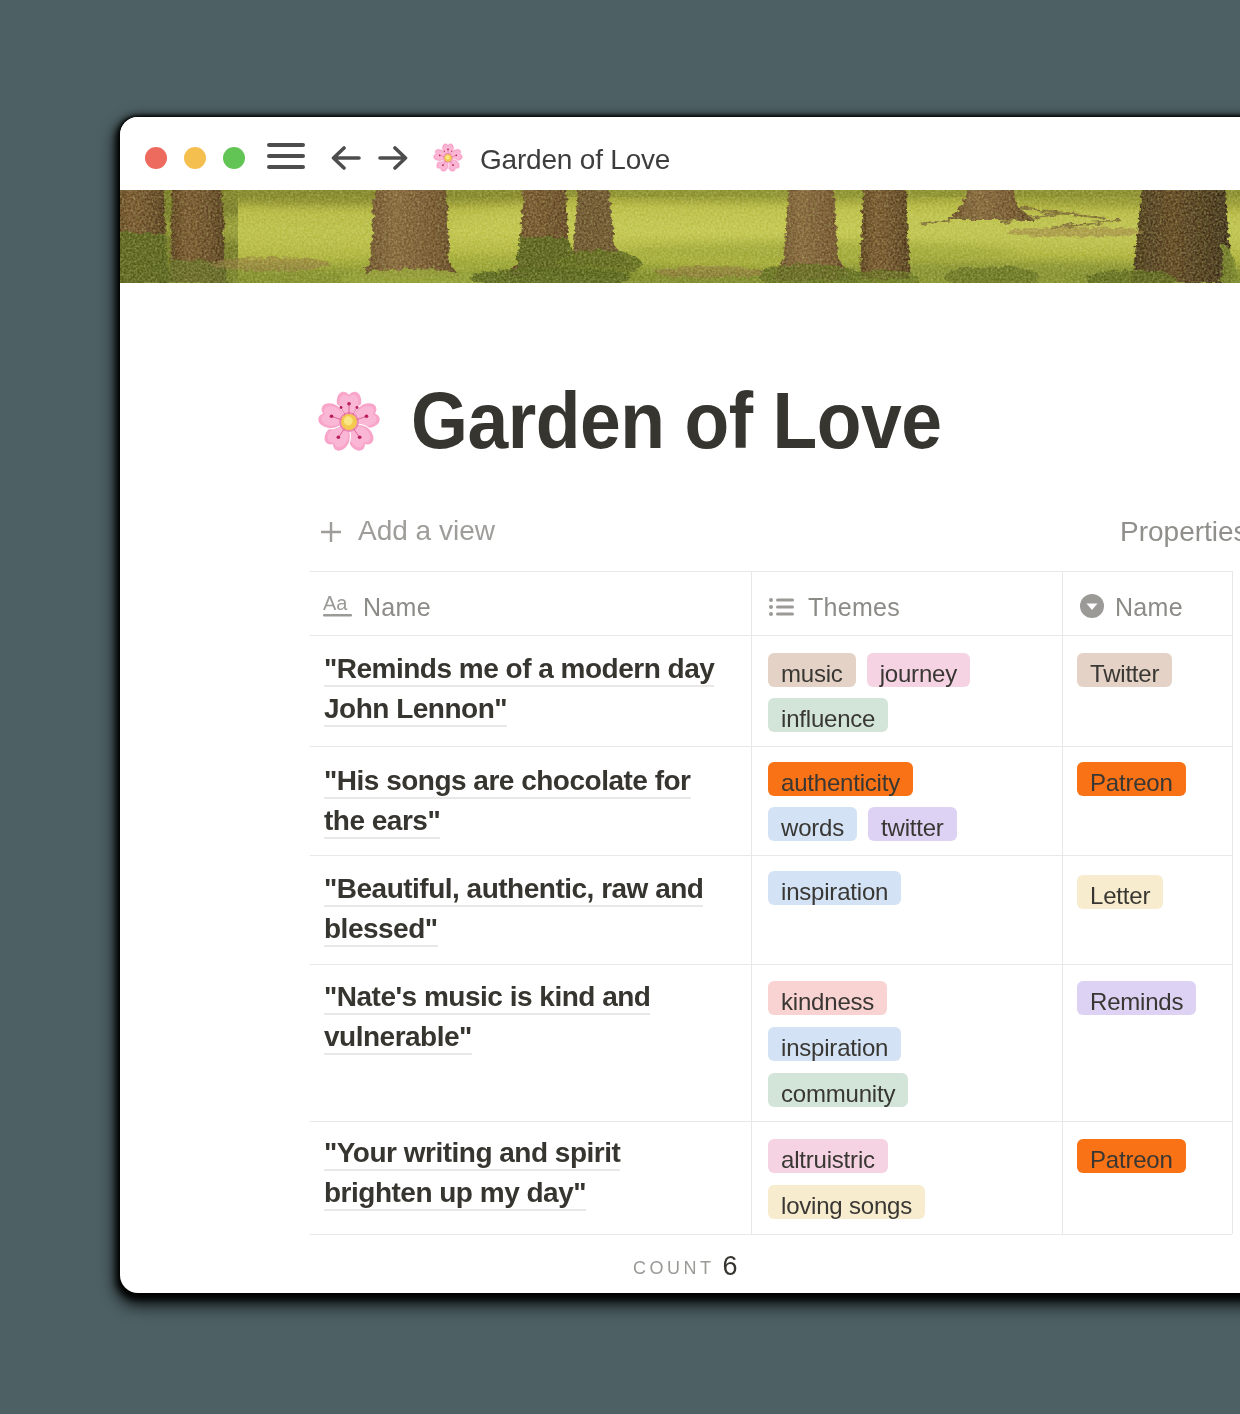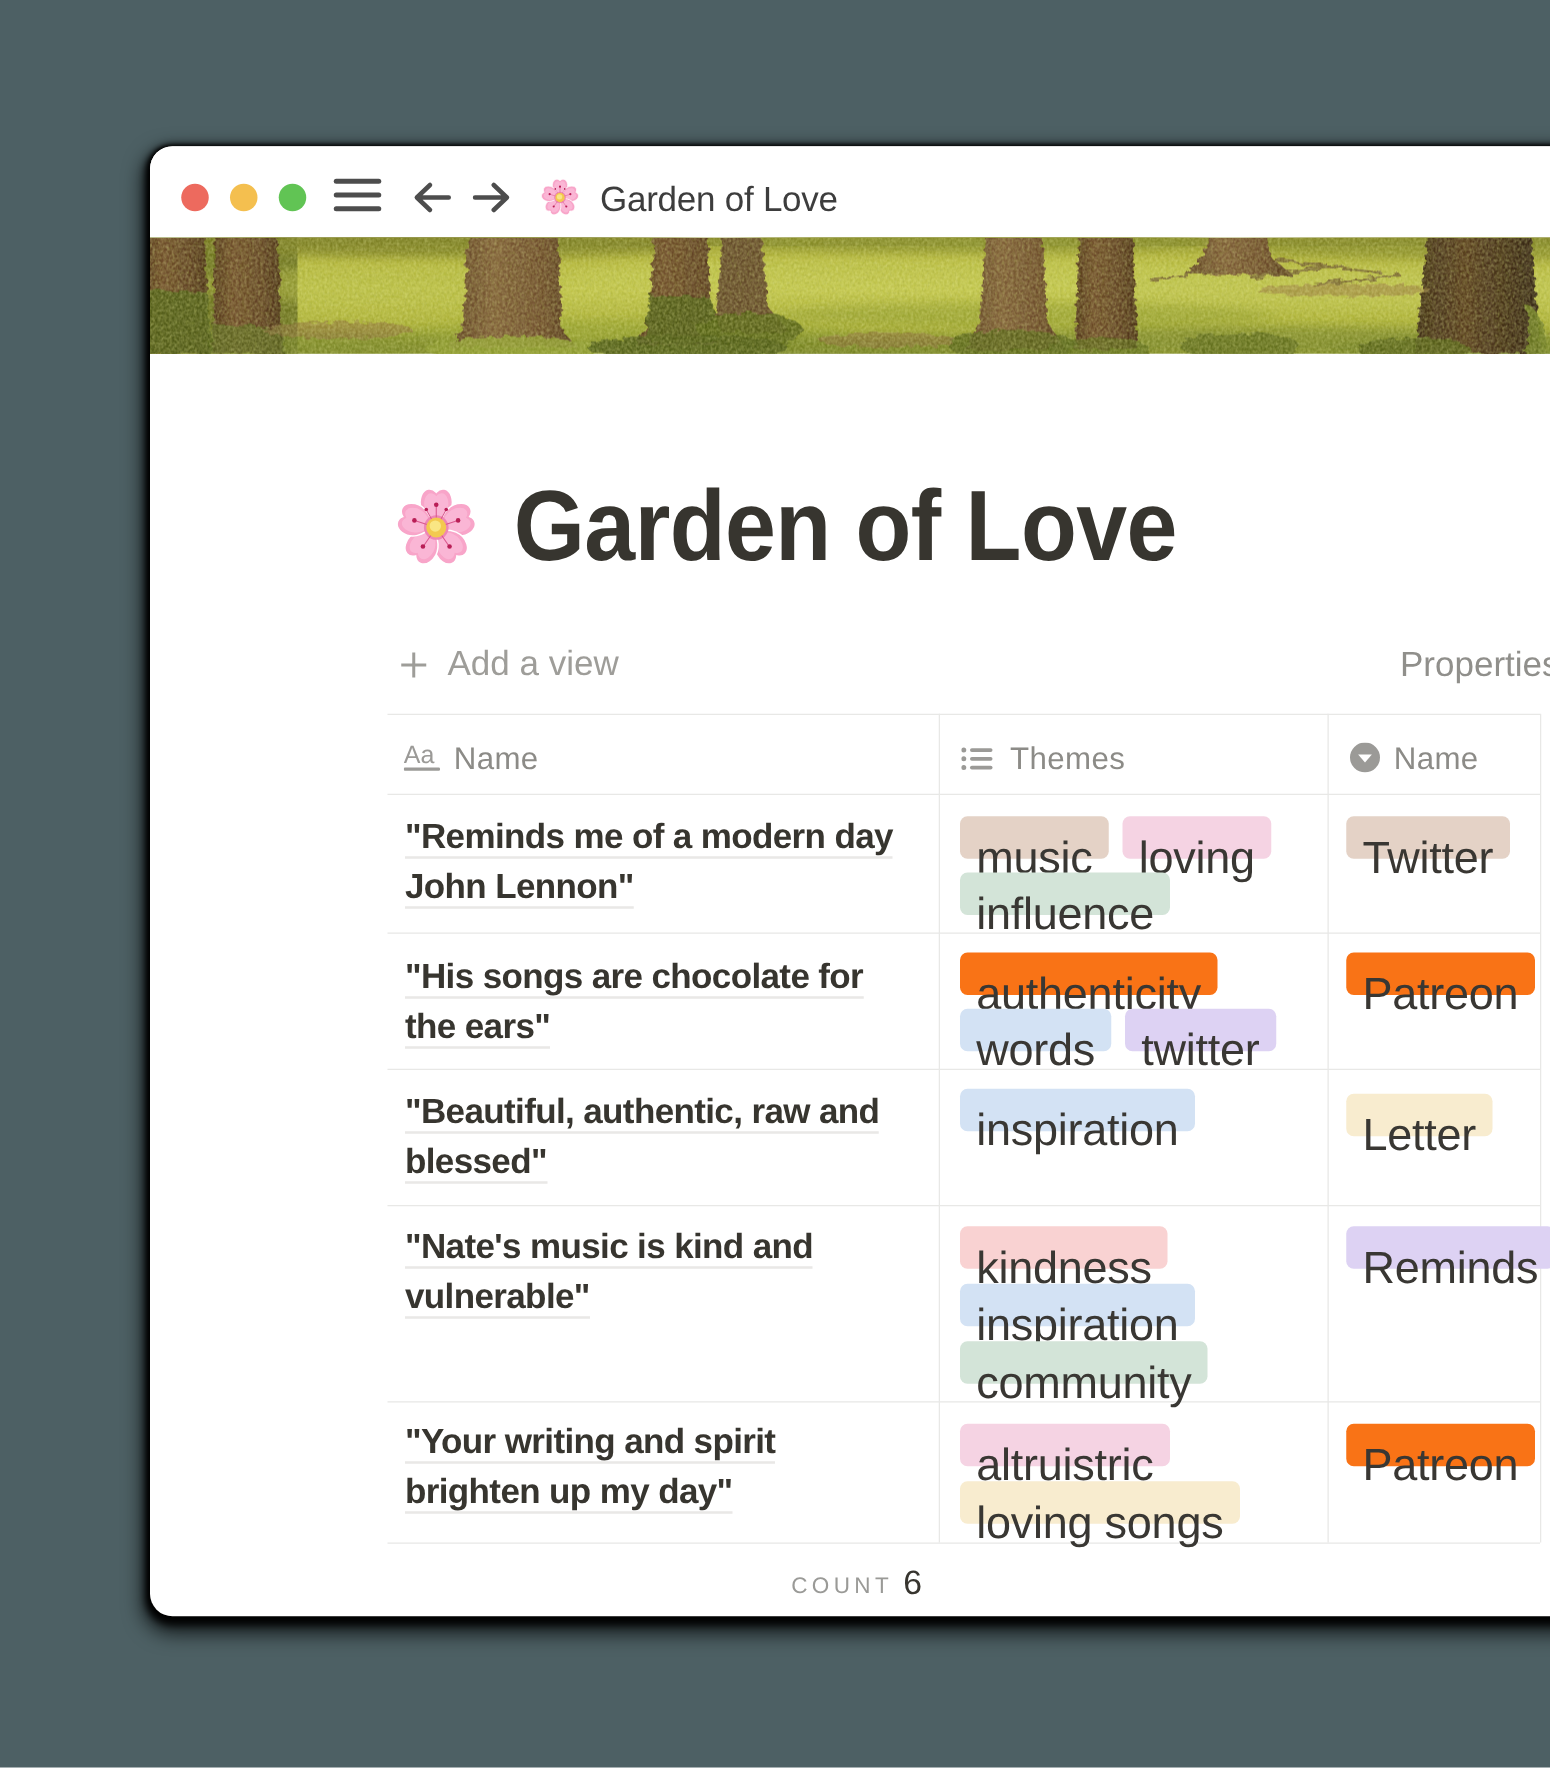--- a/index.html
+++ b/index.html
@@ -29,22 +29,22 @@
   #properties { position:absolute; left:1000px; top:399px; font-size:28px; color:#908f8b; }
 
   
   .hb { position:absolute; left:190px; width:922px; height:1px; background:#e8e8e6; }
   .vb { position:absolute; top:454px; height:663px; width:1px; background:#e8e8e6; }
   #vb1 { left:631px; } #vb2 { left:942px; } #vb3 { left:1112px; }
   .hdr { position:absolute; font-size:25px; letter-spacing:0.3px; color:#8c8b87; }
   .rowtitle { position:absolute; font-size:28px; font-weight:bold; color:#37352f; line-height:40px; letter-spacing:-0.5px; }
   .rowtitle span { border-bottom:2px solid #e9e8e6; padding-bottom:1px; }
   .chipline { position:absolute; left:648px; }
-  .chip { display:inline-block; height:34px; line-height:34px; padding:16px 13px; margin-right:11px;
-          border-radius:6px; font-size:36px; color:#393733; letter-spacing:-0.2px; }
+  .chip { display:inline-block; height:34px; line-height:34px; padding:4px 13px; margin-right:11px;
+          border-radius:6px; font-size:24px; color:#393733; letter-spacing:-0.2px; }
   .typechip { position:absolute; left:957px; }
   .c-brown  { background:#e4d2c6; }
   .c-orange { background:#f97316; }
   .c-yellow { background:#f8eccf;text-align:center; }
   .c-green  { background:#d3e4d8; }
   .c-blue   { background:#d3e2f4; }
   .c-purple { background:#ddd2f3; }
   .c-pink   { background:#f5d3e3; }
   .c-red    { background:#f9d2d2; }
 
@@ -113,21 +113,21 @@
     <rect x="7" y="15.5" width="18" height="3" rx="1.5" fill="#9b9a97"></rect>
   </svg>
   <div class="hdr" style="left:688px;top:476px">Themes</div>
   <svg style="position:absolute;left:960px;top:477px" width="24" height="24" viewBox="0 0 24 24">
     <circle cx="12" cy="12" r="12" fill="#9b9a97"></circle>
     <path d="M6.5 9.5 L12 16 L17.5 9.5 Z" fill="#ffffff"></path>
   </svg>
   <div class="hdr" style="left:995px;top:476px">Name</div>
 
   <div class="rowtitle" style="left:204px;top:532px"><span>"Reminds me of a modern day</span><br><span>John Lennon"</span></div>
-  <div class="chipline" style="top:536px"><span class="chip c-brown">music</span><span class="chip c-pink">loving</span></div>
+  <div class="chipline" style="top:536px"><span class="chip c-brown">music</span><span class="chip c-pink">journey</span></div>
   <div class="chipline" style="top:581px"><span class="chip c-green">influence</span></div>
   <div class="typechip" style="top:536px"><span class="chip c-brown">Twitter</span></div>
 
   <div class="rowtitle" style="left:204px;top:644px"><span>"His songs are chocolate for</span><br><span>the ears"</span></div>
   <div class="chipline" style="top:645px"><span class="chip c-orange">authenticity</span></div>
   <div class="chipline" style="top:690px"><span class="chip c-blue">words</span><span class="chip c-purple">twitter</span></div>
   <div class="typechip" style="top:645px"><span class="chip c-orange">Patreon</span></div>
 
   <div class="rowtitle" style="left:204px;top:752px"><span>"Beautiful, authentic, raw and</span><br><span>blessed"</span></div>
   <div class="chipline" style="top:754px"><span class="chip c-blue">inspiration</span></div>

